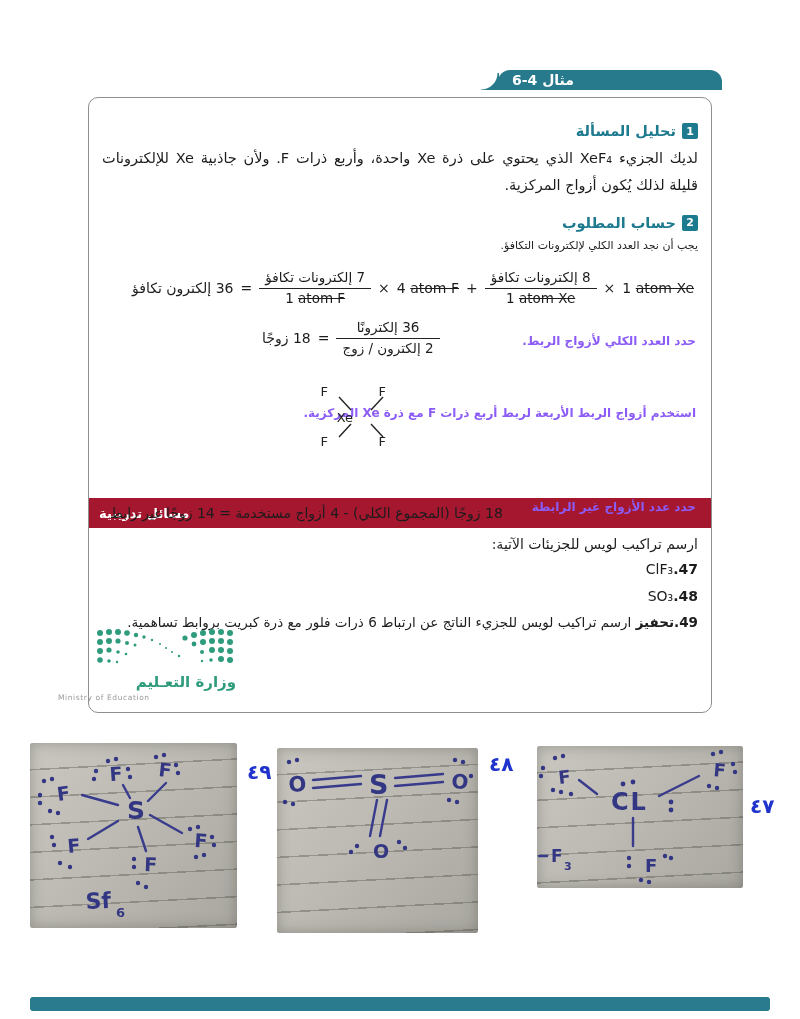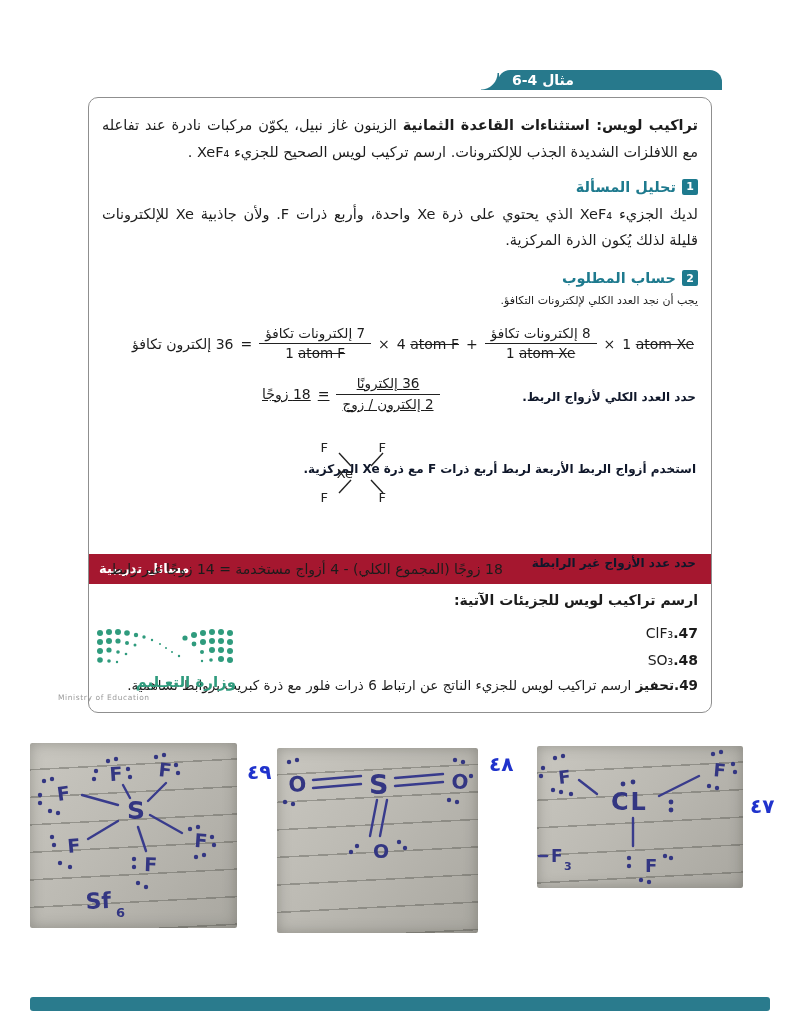--- a/index.html
+++ b/index.html
@@ -22,27 +22,27 @@
           display:flex;align-items:center;justify-content:center;border-radius:2px;}
   .sectitle{color:#1e7a8e;font-weight:bold;font-size:14.5px;}
   .lead{font-size:11px;line-height:1.6;}
   
   .eqrow{display:flex;direction:rtl;align-items:center;gap:7px;font-size:14px;margin:14px 4px 0 0;}
   .frac{display:inline-flex;flex-direction:column;text-align:center;font-size:13.5px;line-height:1.45;}
   .frac .num{border-bottom:1.2px solid #222;padding:0 6px;direction:rtl;}
   .frac .den{padding:0 6px;direction:ltr;}
   .lat{direction:ltr;unicode-bidi:isolate;}
   .strike{text-decoration:line-through;}
-  .bluenote{color:#0f172a;font-size:12px;font-weight:bold;direction:rtl;}
+  .bluenote{color:#8b5cf6;font-size:12px;font-weight:bold;direction:rtl;}
   .row{position:relative;}
   
   .banner{height:30px;background:#a5172f;color:#fff;display:flex;align-items:center;
           justify-content:flex-end;padding:0 10px;font-size:13px;font-weight:bold;direction:rtl;margin-top:10px;}
   .practice{padding:8px 13px 0 13px;font-size:14px;direction:rtl;}
-  .practice .pintro{font-weight:bold;margin-bottom:12px;}
+  .practice .pintro{font-weight:normal;margin-bottom:4px;}
   .pitem{text-align:right;line-height:1.9;}
   .pitem .pnum{font-weight:bold;}
   
   .logo{position:absolute;left:58px;top:627px;width:178px;direction:rtl;}
   .logo svg{display:block;margin-bottom:3px;}
   .logo .ar{color:#2f9b7d;font-weight:bold;font-size:15px;text-align:right;line-height:1.1;}
   .logo .en{color:#9a9a9a;font-size:7.5px;text-align:left;letter-spacing:.6px;direction:ltr;margin-top:2px;}
   
   .photo{position:absolute;border-radius:2px;
      background:
@@ -61,27 +61,26 @@
 
 <div id="page">
 
   <div class="tab">
     <span>مثال 4-6</span>
   </div>
 
   <div class="box">
     <div class="inner">
 
-      <p class="para" style="margin:2px 0 0 0;"><b>تراكيب لويس: استثناءات القاعدة الثمانية</b><span> الزينون غاز نبيل، يكوّن مركبات نادرة عند تفاعله مع اللافلزات الشديدة الجذب للإلكترونات. ارسم تركيب لويس الصحيح للجزيء XeF₄ .</span></p>
 
       <div class="sechead">
         <span class="secnum">1</span>
         <span class="sectitle">تحليل المسألة</span>
       </div>
-      <p class="para" style="margin:0;">لديك الجزيء XeF₄ الذي يحتوي على ذرة Xe واحدة، وأربع ذرات F. ولأن جاذبية Xe للإلكترونات قليلة لذلك يُكون الذرة المركزية.</p>
+      <p class="para" style="margin:0;">لديك الجزيء XeF₄ الذي يحتوي على ذرة Xe واحدة، وأربع ذرات F. ولأن جاذبية Xe للإلكترونات قليلة لذلك يُكون أزواج المركزية.</p>
 
       <div class="sechead" style="margin-top:16px;">
         <span class="secnum">2</span>
         <span class="sectitle">حساب المطلوب</span>
       </div>
       <p class="lead" style="margin:0;">يجب أن نجد العدد الكلي لإلكترونات التكافؤ.</p>
 
       <div class="eqrow">
         <span class="lat"><span>1</span> <span class="strike">atom Xe</span></span>
         <span>×</span>
@@ -95,21 +94,21 @@
         <span class="frac">
           <span class="num">7 إلكترونات تكافؤ</span>
           <span class="den"><span>1</span> <span class="strike">atom F</span></span>
         </span>
         <span>=</span>
         <span>36 إلكترون تكافؤ</span>
       </div>
 
       <div class="row" style="height:58px;margin-top:8px;">
         <span class="bluenote" style="position:absolute;right:2px;top:18px;">حدد العدد الكلي لأزواج الربط.</span>
-        <div class="eqrow" style="position:absolute;left:160px;top:2px;margin:0;text-decoration:underline;">
+        <div class="eqrow" style="position:absolute;left:160px;top:2px;margin:0;">
           <span class="frac">
             <span class="num">36 إلكترونًا</span>
             <span class="den" style="direction:rtl;">2 إلكترون / زوج</span>
           </span>
           <span>=</span>
           <span>18 زوجًا</span>
         </div>
       </div>
 
       <div class="row" style="height:78px;margin-top:4px;">

